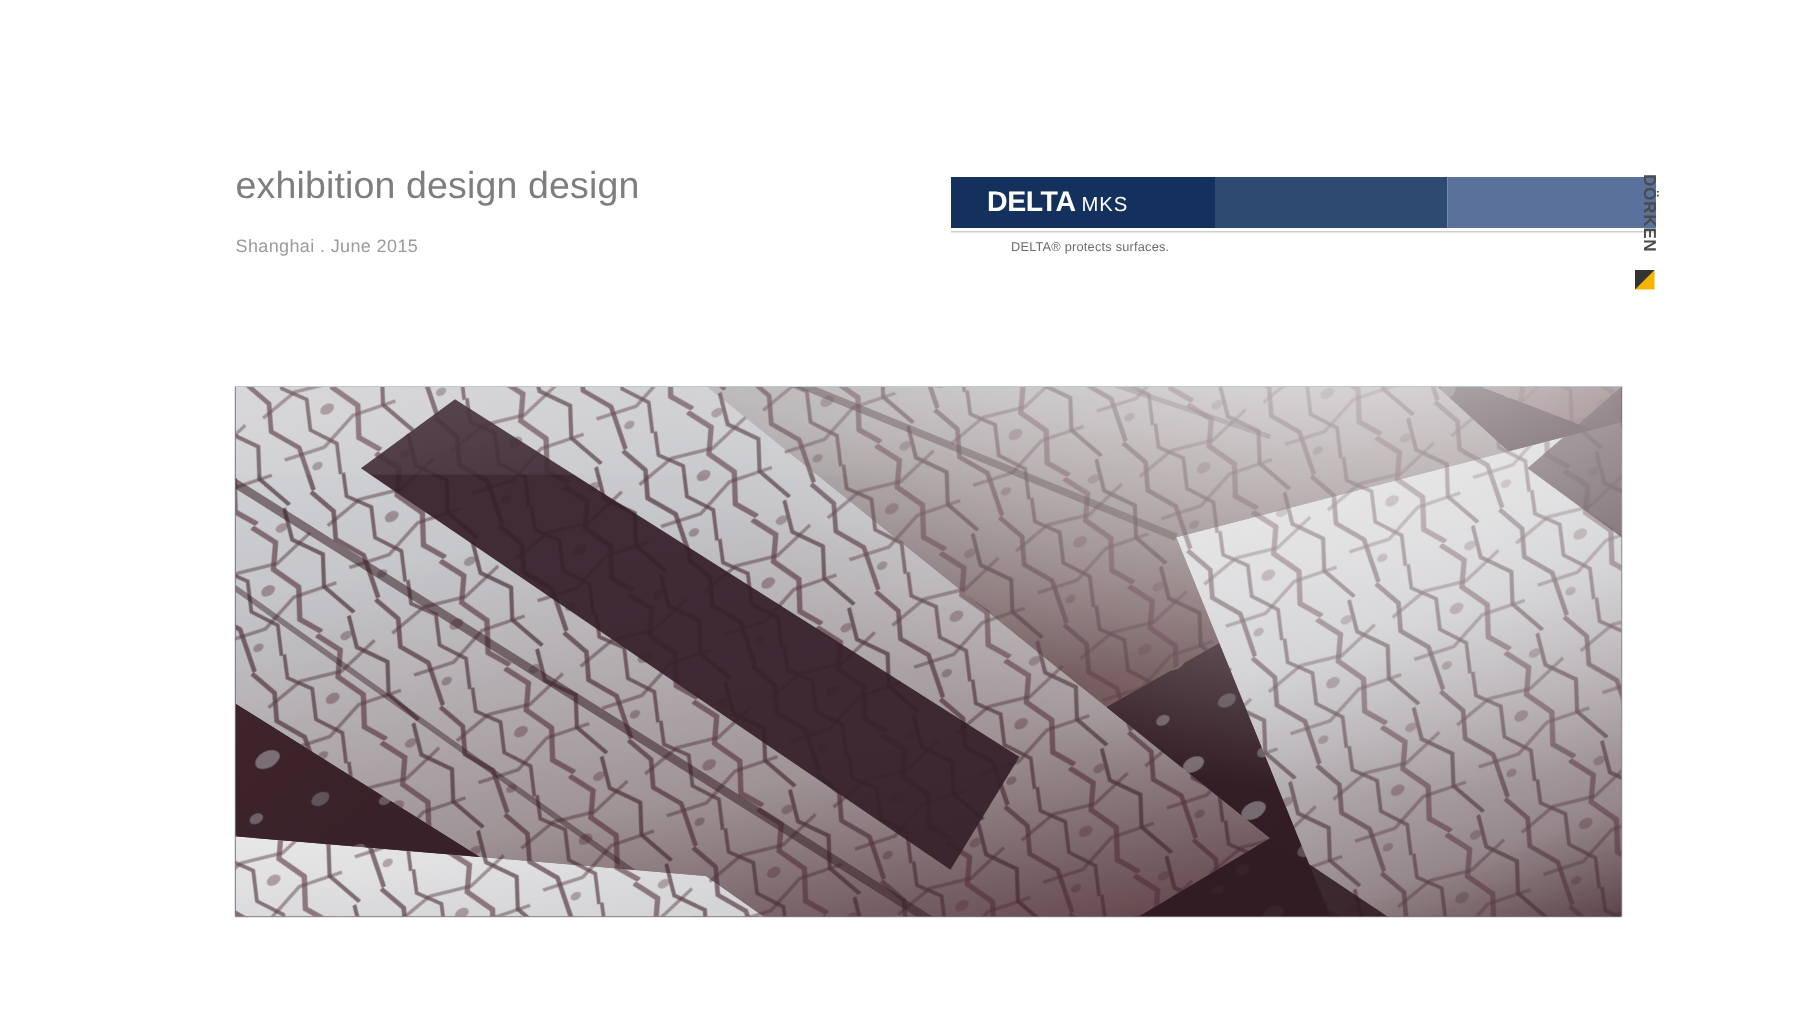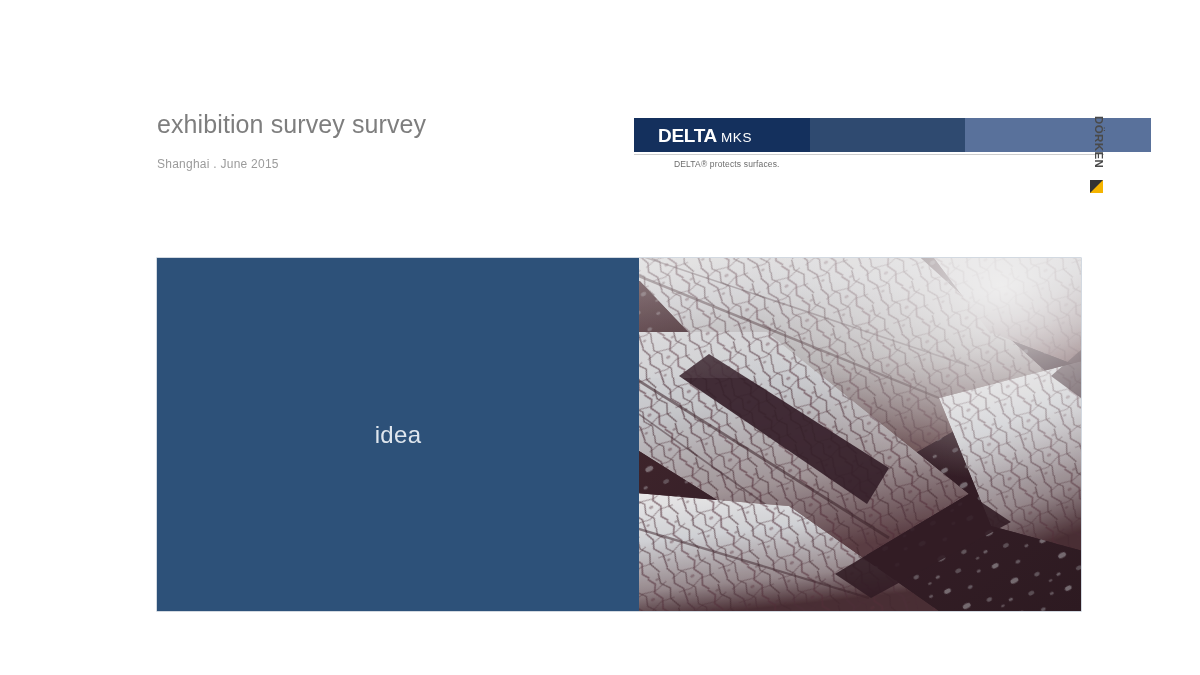--- a/index.html
+++ b/index.html
@@ -49,21 +49,21 @@
   
   .logo-block {
     position: absolute;
     left: 634px;
     top: 118px;
     width: 470px;
     height: 80px;
   }
   .logo-bar {
     position: relative;
-    width: 517px;
+    width: 470px;
     height: 34px;
     display: flex;
   }
   .logo-seg {
     height: 100%;
   }
   .logo-seg-1 {
     width: 176px;
     background: #14305d;
     position: relative;
@@ -197,21 +197,21 @@
     width: 100%;
     height: 100%;
   }
 </style>
 </head>
 <body>
 
 <div class="slide">
 
   <div class="header-title-block">
-    <div class="slide-title">exhibition survey survey</div>
+    <div class="slide-title">exhibition design design</div>
     <div class="slide-subtitle">Shanghai . June 2015</div>
   </div>
 
   <div class="logo-block">
     <div class="logo-bar">
       <div class="logo-seg logo-seg-1">
         <div class="logo-wordmark">
           <span class="logo-delta">DELTA</span><span class="logo-mks">MKS</span>
         </div>
       </div>
@@ -222,23 +222,20 @@
     <div class="logo-tagline">DELTA® protects surfaces.</div>
   </div>
 
   <div class="dorken-brand">
     <div class="dorken-text">DÖRKEN</div>
     <div class="dorken-mark"></div>
   </div>
 
   <div class="content-row">
 
-    <div class="idea-panel">
-      <div class="idea-label">idea</div>
-    </div>
 
     <div class="photo-panel">
       <div class="photo-canvas">
         <svg class="photo-svg" viewBox="0 0 442 353" preserveAspectRatio="xMidYMid slice">
           <defs>
             <linearGradient id="bgDeep" x1="0" y1="0" x2="1" y2="1">
               <stop offset="0%" stop-color="#4a2b31"></stop>
               <stop offset="45%" stop-color="#39212a"></stop>
               <stop offset="100%" stop-color="#2e1a22"></stop>
             </linearGradient>

